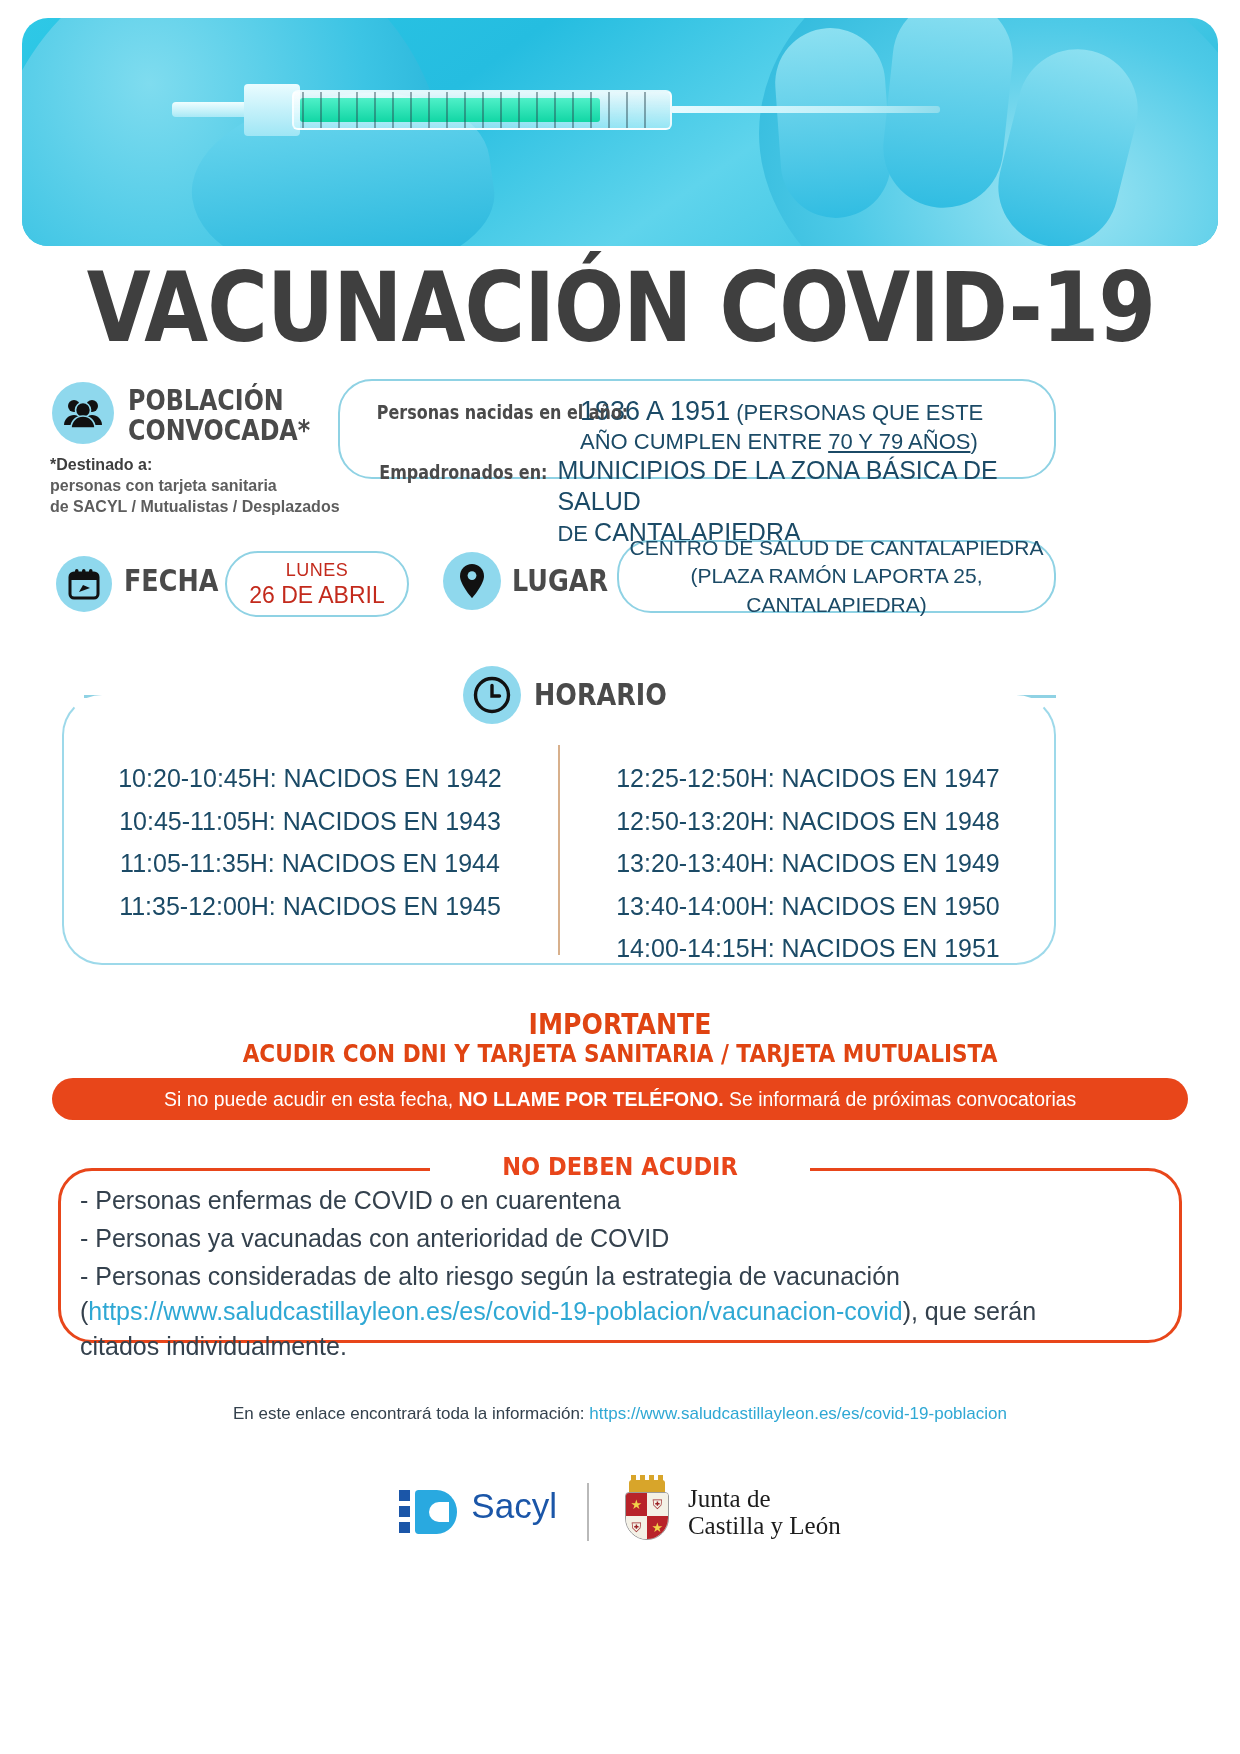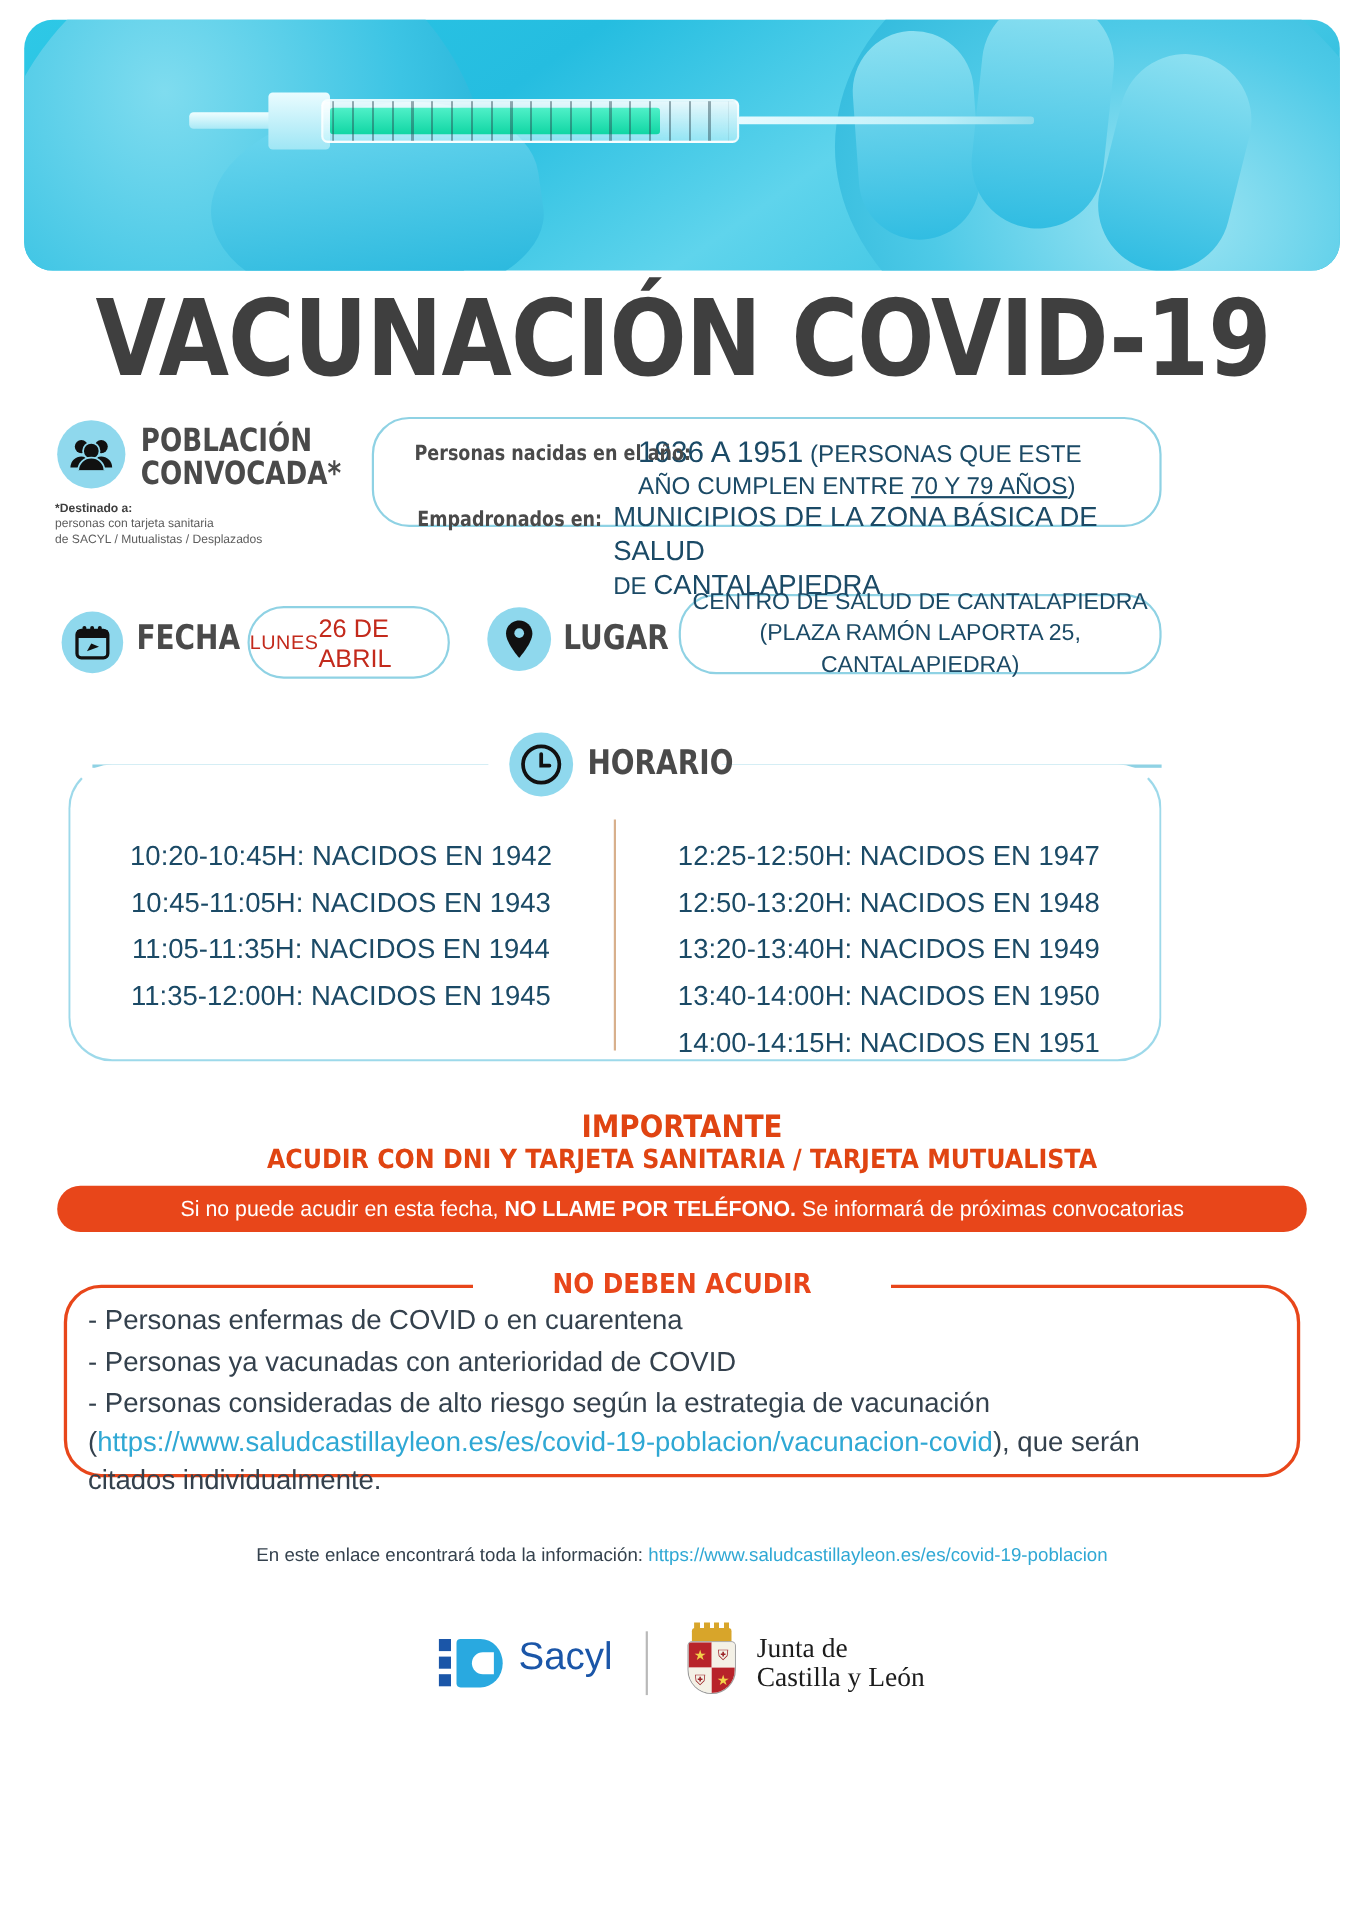--- a/index.html
+++ b/index.html
@@ -123,21 +123,21 @@
   }
 
   
   .pop-icon { position: absolute; left: 52px; top: 382px; width: 62px; height: 62px; }
   .pop-label {
     position: absolute; left: 128px; top: 386px; width: 260px;
     font-size: 29px;
   }
   .pop-note {
     position: absolute; left: 50px; top: 455px; width: 300px;
-    font-size: 11px; color: #5d5d5d; line-height: 1.3;
+    font-size: 16px; color: #5d5d5d; line-height: 1.3; font-weight: bold;
   }
   .pop-note b { color: #3e3e3e; }
 
   .pop-bubble {
     position: absolute; left: 338px; top: 379px;
     width: 718px; height: 100px;
     padding: 14px 18px 0 0;
   }
   .pop-line { display: flex; align-items: flex-start; }
   .pop-key {
@@ -157,21 +157,21 @@
   .pop-val .u { text-decoration: underline; }
   .pop-val-2 { font-size: 25px; }
   .pop-val-2 .lead { font-size: 22px; }
 
   
   .fecha-icon { position: absolute; left: 56px; top: 556px; width: 56px; height: 56px; }
   .fecha-label { position: absolute; left: 124px; top: 565px; font-size: 31px; }
   .fecha-bubble {
     position: absolute; left: 225px; top: 551px;
     width: 184px; height: 66px;
-    display: flex; 
+    display: flex; flex-direction: column;
     align-items: center; justify-content: center;
     color: #c32a1c;
   }
   .fecha-dow {
     font-size: 18px; letter-spacing: .5px;
     font-family: "Liberation Sans", sans-serif;
   }
   .fecha-day {
     font-size: 23px; margin-top: 1px;
     font-family: "Liberation Sans", sans-serif;

